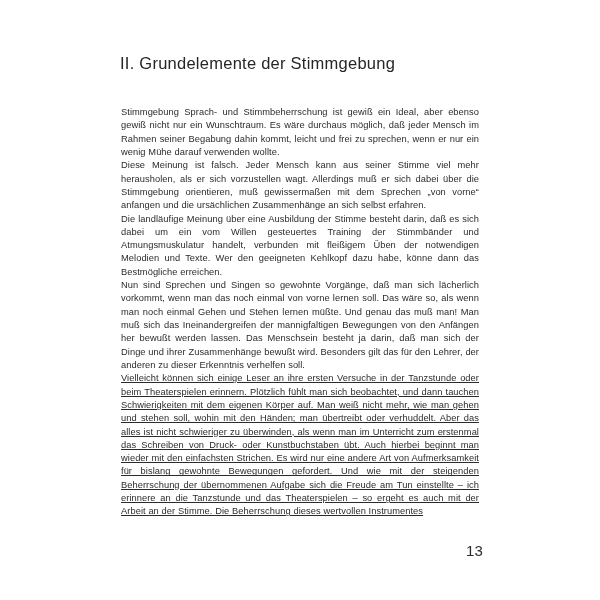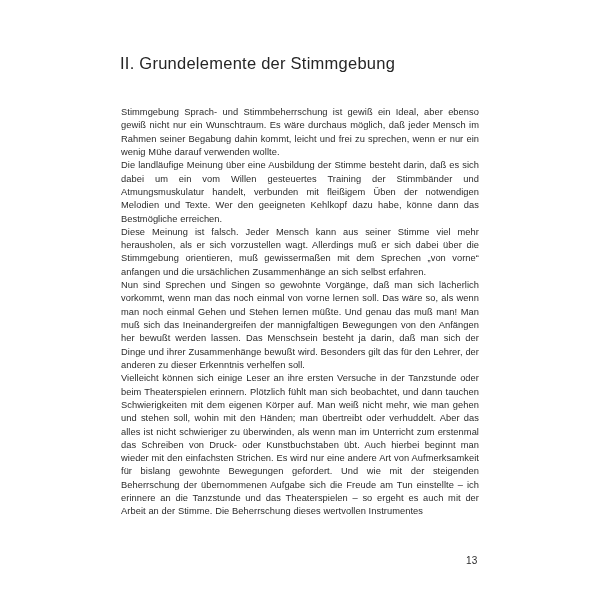--- a/index.html
+++ b/index.html
@@ -49,41 +49,41 @@
     font-size: 9.3px;
     line-height: 13.32px;
     letter-spacing: 0.06px;
     color: #2b2b2b;
     -webkit-hyphens: none;
     hyphens: none;
     word-spacing: 0.1px;
   }
 
   
-  .para:last-child { margin-bottom: 4px; }
+  .para:last-child { margin-bottom: 4px; text-decoration: underline; }
 
   .folio {
     position: absolute;
     left: 466px;
-    top: 555px;
-    font-size: 10px;
+    top: 542px;
+    font-size: 15px;
     color: #2b2b2b;
     letter-spacing: 0.2px;
   }
 </style>
 </head>
 <body>
 
 <div class="page">
 
   <h1 class="chapter-title">II.  Grundelemente der Stimmgebung</h1>
 
   <div class="body-column">
     <p class="para">Stimmgebung Sprach- und Stimmbeherrschung ist gewiß ein Ideal, aber ebenso gewiß nicht nur ein Wunschtraum. Es wäre durchaus möglich, daß jeder Mensch im Rahmen seiner Begabung dahin kommt, leicht und frei zu sprechen, wenn er nur ein wenig Mühe darauf verwenden wollte.</p>
+    <p class="para">Diese Meinung ist falsch. Jeder Mensch kann aus seiner Stimme viel mehr herausholen, als er sich vorzustellen wagt. Allerdings muß er sich dabei über die Stimmgebung orientieren, muß gewissermaßen mit dem Sprechen „von vorne“ anfangen und die ursächlichen Zusammenhänge an sich selbst erfahren.</p>
     <p class="para">Die landläufige Meinung über eine Ausbildung der Stimme besteht darin, daß es sich dabei um ein vom Willen gesteuertes Training der Stimmbänder und Atmungsmuskulatur handelt, verbunden mit fleißigem Üben der notwendigen Melodien und Texte. Wer den geeigneten Kehlkopf dazu habe, könne dann das Bestmögliche erreichen.</p>
-    <p class="para">Diese Meinung ist falsch. Jeder Mensch kann aus seiner Stimme viel mehr herausholen, als er sich vorzustellen wagt. Allerdings muß er sich dabei über die Stimmgebung orientieren, muß gewissermaßen mit dem Sprechen „von vorne“ anfangen und die ursächlichen Zusammenhänge an sich selbst erfahren.</p>
     <p class="para">Nun sind Sprechen und Singen so gewohnte Vorgänge, daß man sich lächerlich vorkommt, wenn man das noch einmal von vorne lernen soll. Das wäre so, als wenn man noch einmal Gehen und Stehen lernen müßte. Und genau das muß man! Man muß sich das Ineinandergreifen der mannigfaltigen Bewegungen von den Anfängen her bewußt werden lassen. Das Menschsein besteht ja darin, daß man sich der Dinge und ihrer Zusammenhänge bewußt wird. Besonders gilt das für den Lehrer, der anderen zu dieser Erkenntnis verhelfen soll.</p>
     <p class="para">Vielleicht können sich einige Leser an ihre ersten Versuche in der Tanzstunde oder beim Theaterspielen erinnern. Plötzlich fühlt man sich beobachtet, und dann tauchen Schwierigkeiten mit dem eigenen Körper auf. Man weiß nicht mehr, wie man gehen und stehen soll, wohin mit den Händen; man übertreibt oder verhuddelt. Aber das alles ist nicht schwieriger zu überwinden, als wenn man im Unterricht zum erstenmal das Schreiben von Druck- oder Kunstbuchstaben übt. Auch hierbei beginnt man wieder mit den einfachsten Strichen. Es wird nur eine andere Art von Aufmerksamkeit für bislang gewohnte Bewegungen gefordert. Und wie mit der steigenden Beherrschung der übernommenen Aufgabe sich die Freude am Tun einstellte – ich erinnere an die Tanzstunde und das Theaterspielen – so ergeht es auch mit der Arbeit an der Stimme. Die Beherrschung dieses wertvollen Instrumentes</p>
   </div>
 
   <div class="folio">13</div>
 
 </div>
 
 </body></html>

